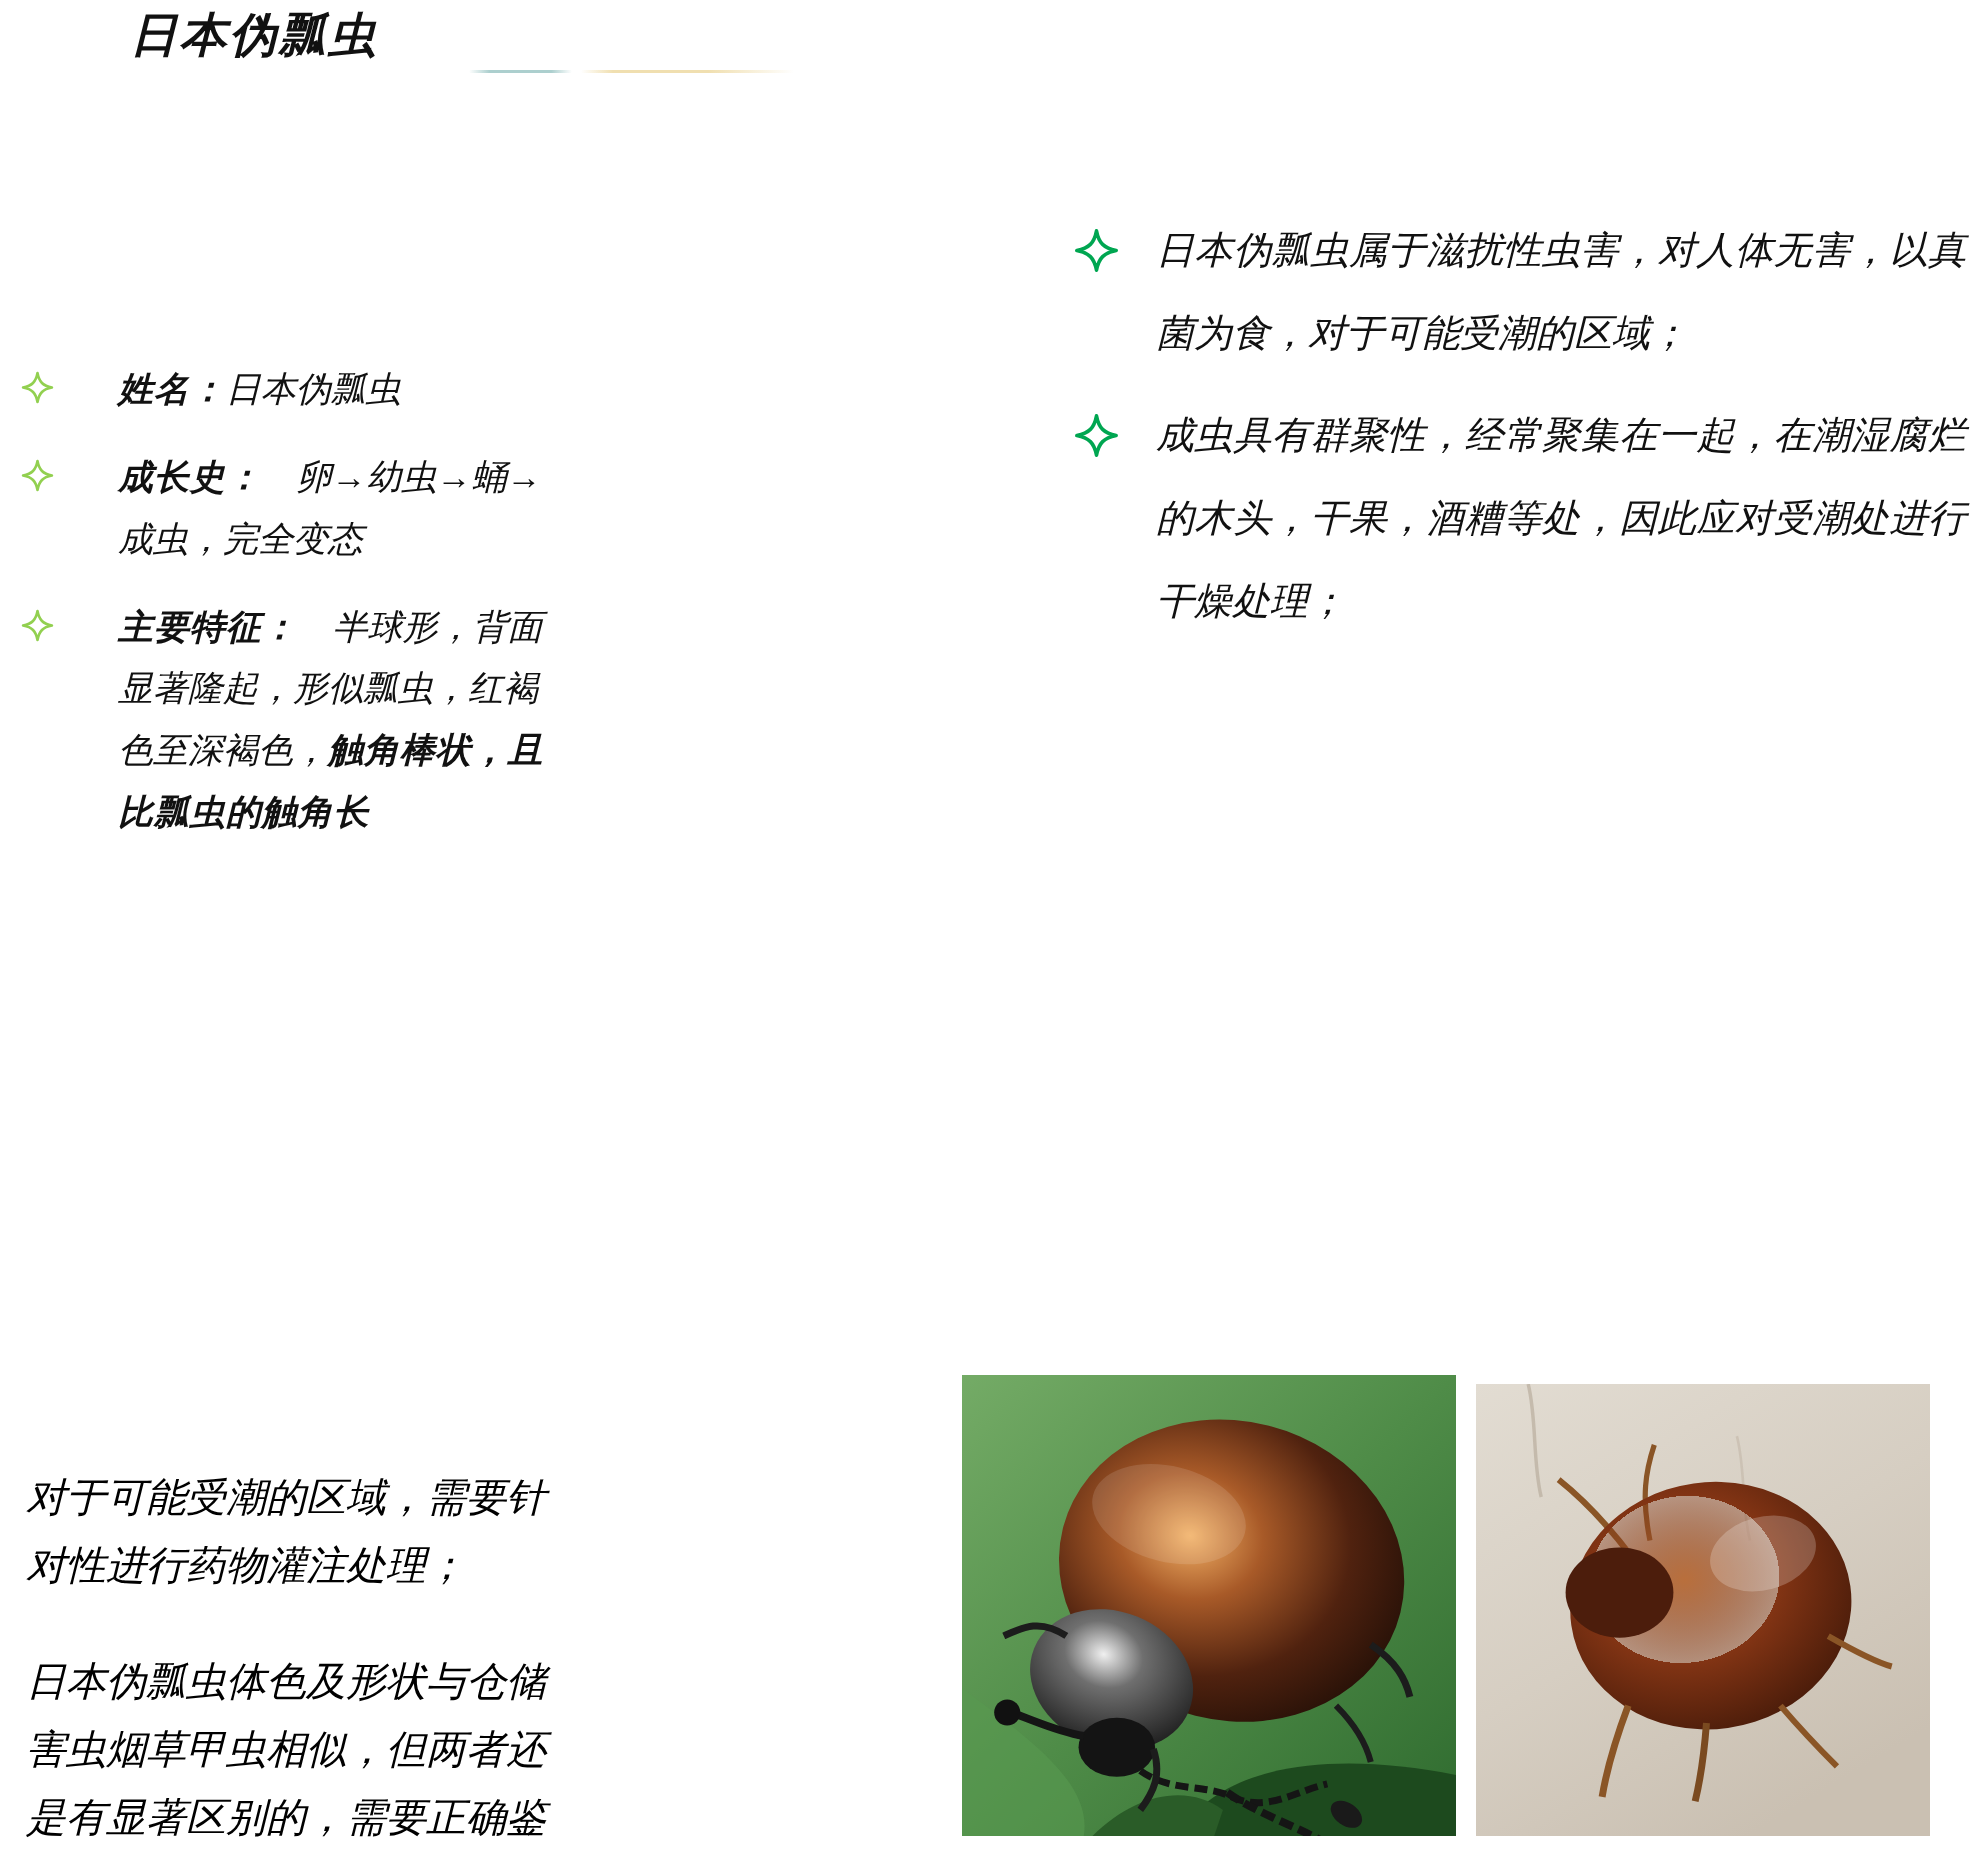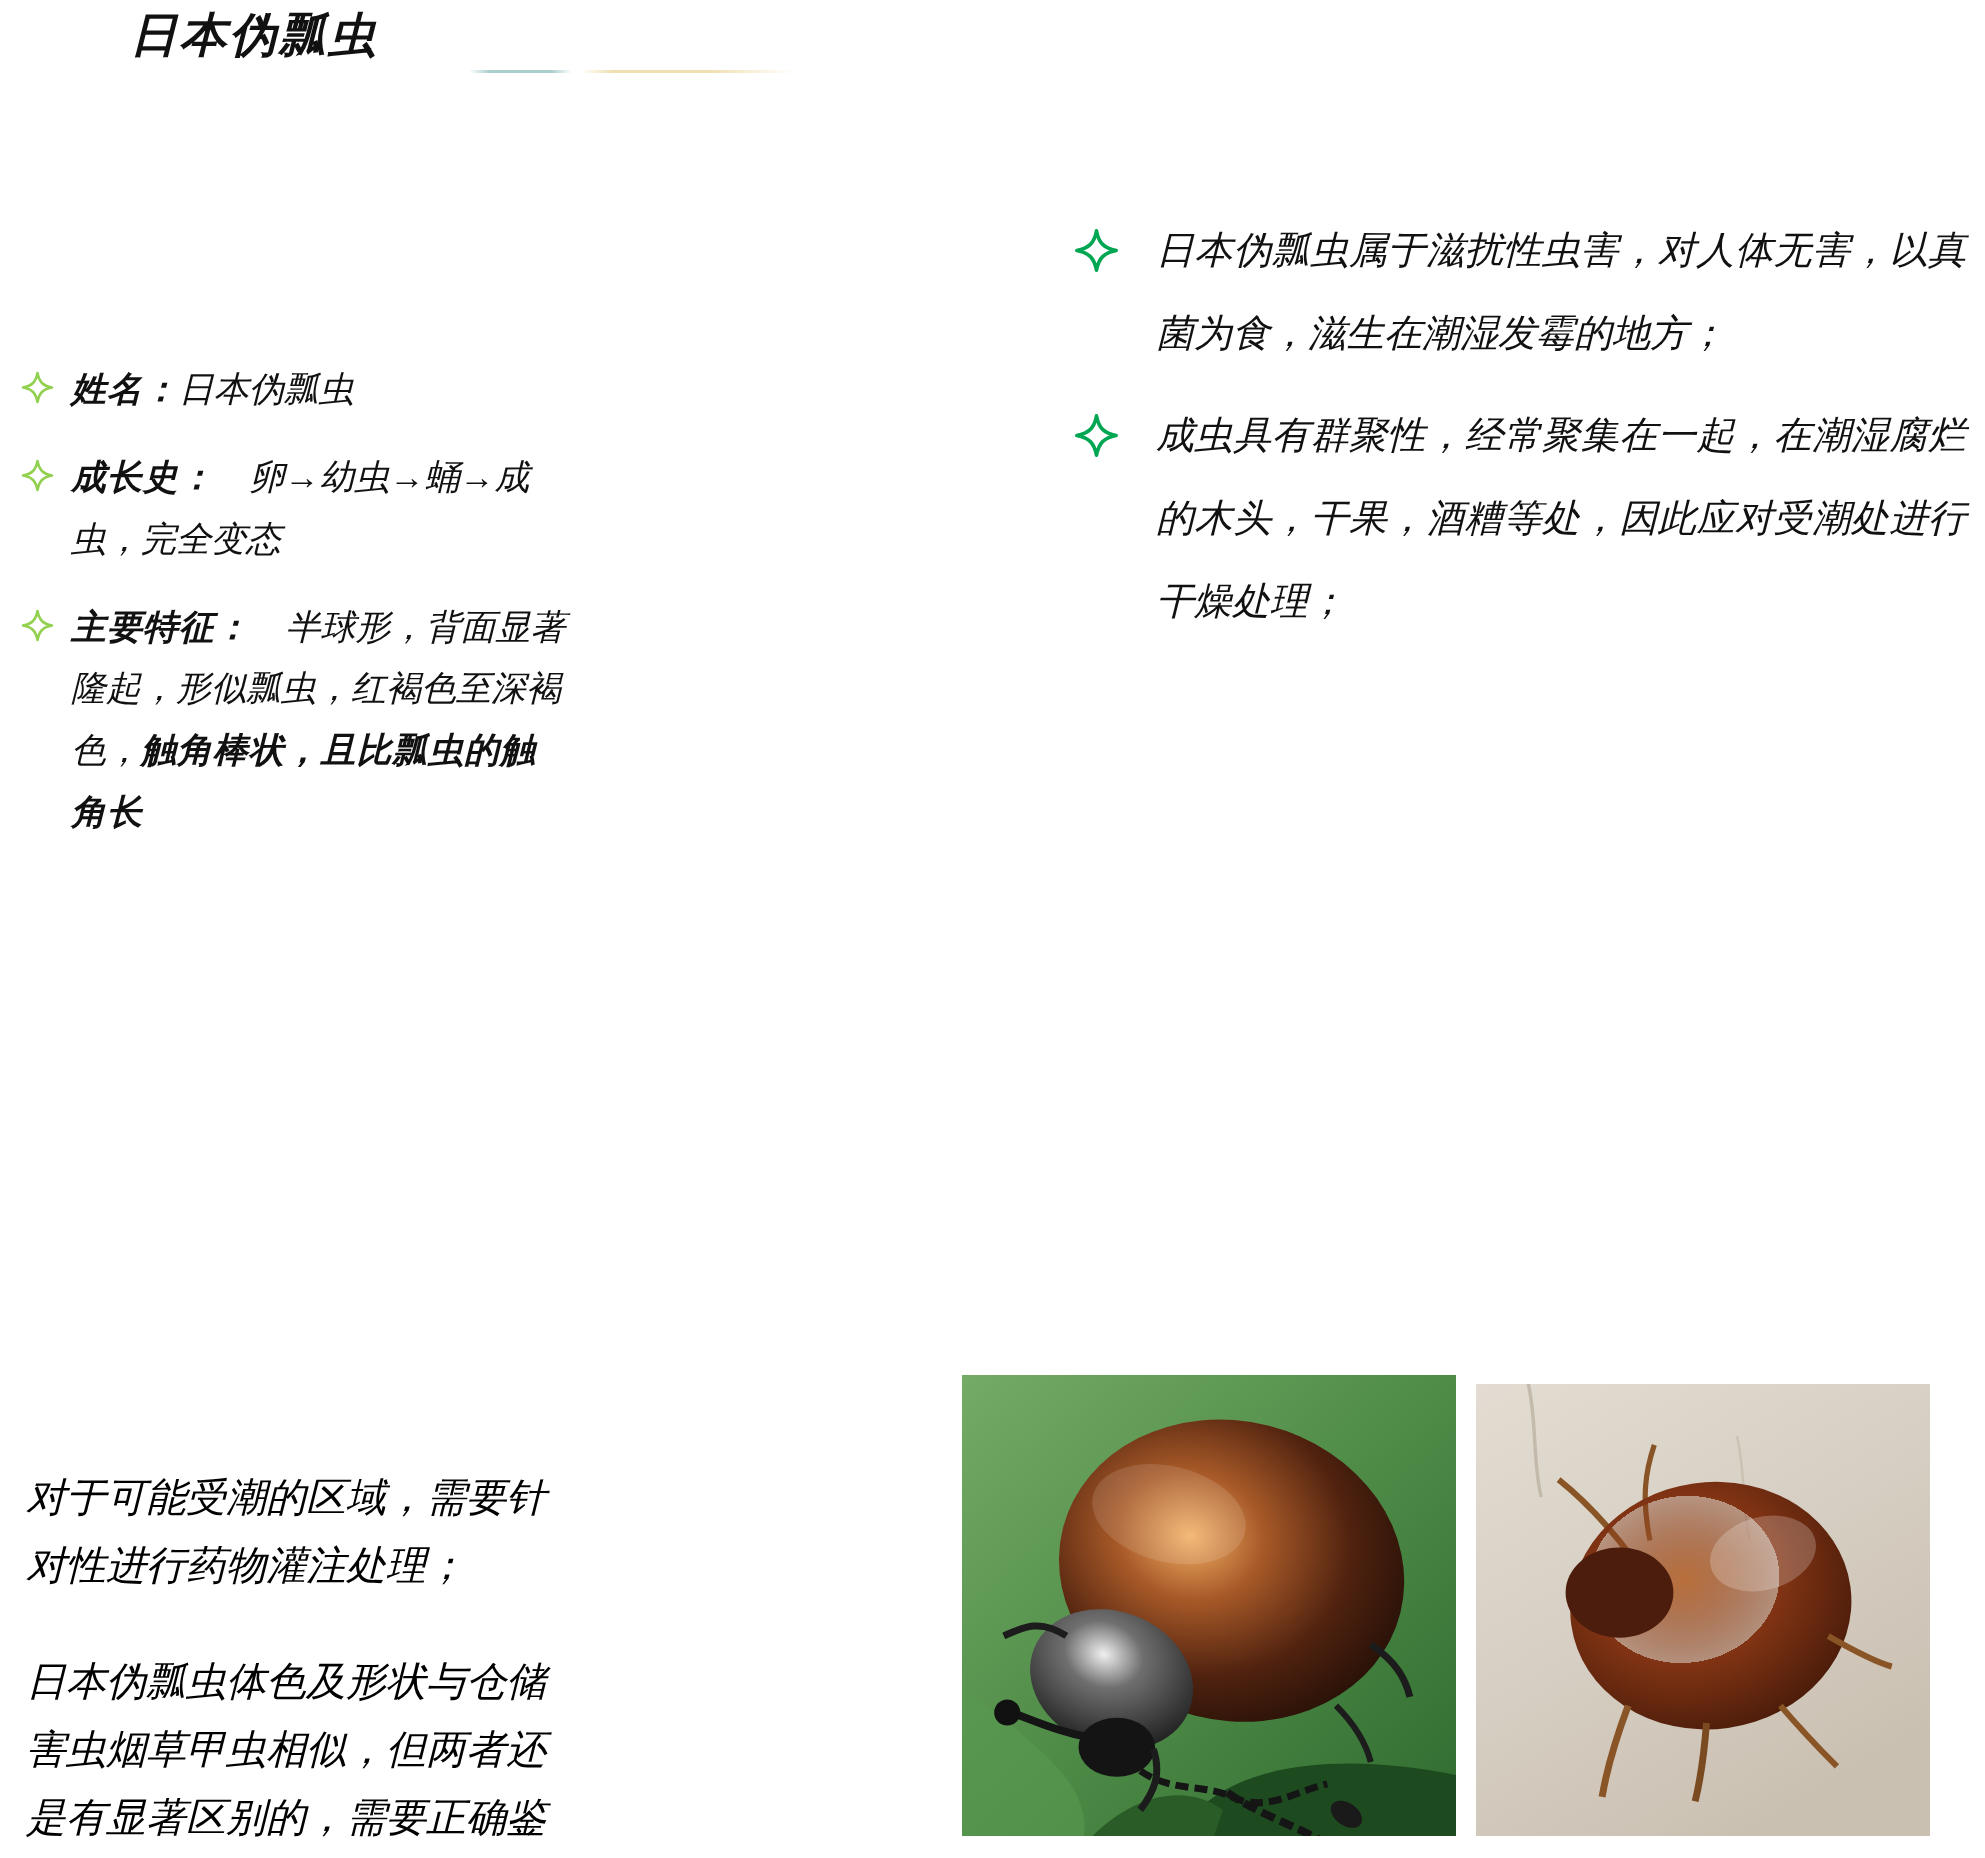--- a/index.html
+++ b/index.html
@@ -32,21 +32,21 @@
 
   
   .star { display: block; flex: 0 0 auto; }
   .star path { fill: none; stroke: currentColor; stroke-width: 1.9; stroke-linejoin: round; }
 
   
   .trait-list {
     position: absolute; left: 21px; top: 358px; width: 548px;
     font-size: 35px; line-height: 61px;
   }
-  .trait-item { display: flex; margin-bottom: 26px; }
+  .trait-item { display: flex; margin-bottom: 26px; gap: 47px; }
   .trait-item .bullet-box { width: 50px; flex: 0 0 50px; padding-top: 13px; color: #92D050; }
   .trait-item .star { width: 33px; height: 33px; }
   .trait-text { flex: 1 1 auto; }
   .trait-label {
     font-family: "Liberation Sans", sans-serif;
     font-weight: bold; letter-spacing: 0.9px;
   }
   .trait-bold {
     font-family: "Liberation Sans", sans-serif;
     font-weight: bold; letter-spacing: 0.9px;
@@ -120,21 +120,21 @@
   </div>
 
   <div class="info-list">
 
     <div class="info-item">
       <span class="bullet-box">
         <svg class="star" viewBox="0 0 24 24">
             <path d="M12 1.5 C13.2 8 16 10.8 22.5 12 C16 13.2 13.2 16 12 22.5 C10.8 16 8 13.2 1.5 12 C8 10.8 10.8 8 12 1.5 Z"></path>
           </svg>
       </span>
-      <span class="info-text">日本伪瓢虫属于滋扰性虫害，对人体无害，以真菌为食，滋生在潮湿发霉的地方；</span>
+      <span class="info-text">日本伪瓢虫属于滋扰性虫害，对人体无害，以真菌为食，对于可能受潮的区域；</span>
     </div>
 
     <div class="info-item">
       <span class="bullet-box">
         <svg class="star" viewBox="0 0 24 24">
             <path d="M12 1.5 C13.2 8 16 10.8 22.5 12 C16 13.2 13.2 16 12 22.5 C10.8 16 8 13.2 1.5 12 C8 10.8 10.8 8 12 1.5 Z"></path>
           </svg>
       </span>
       <span class="info-text">成虫具有群聚性，经常聚集在一起，在潮湿腐烂的木头，干果，酒糟等处，因此应对受潮处进行干燥处理；</span>
     </div>

